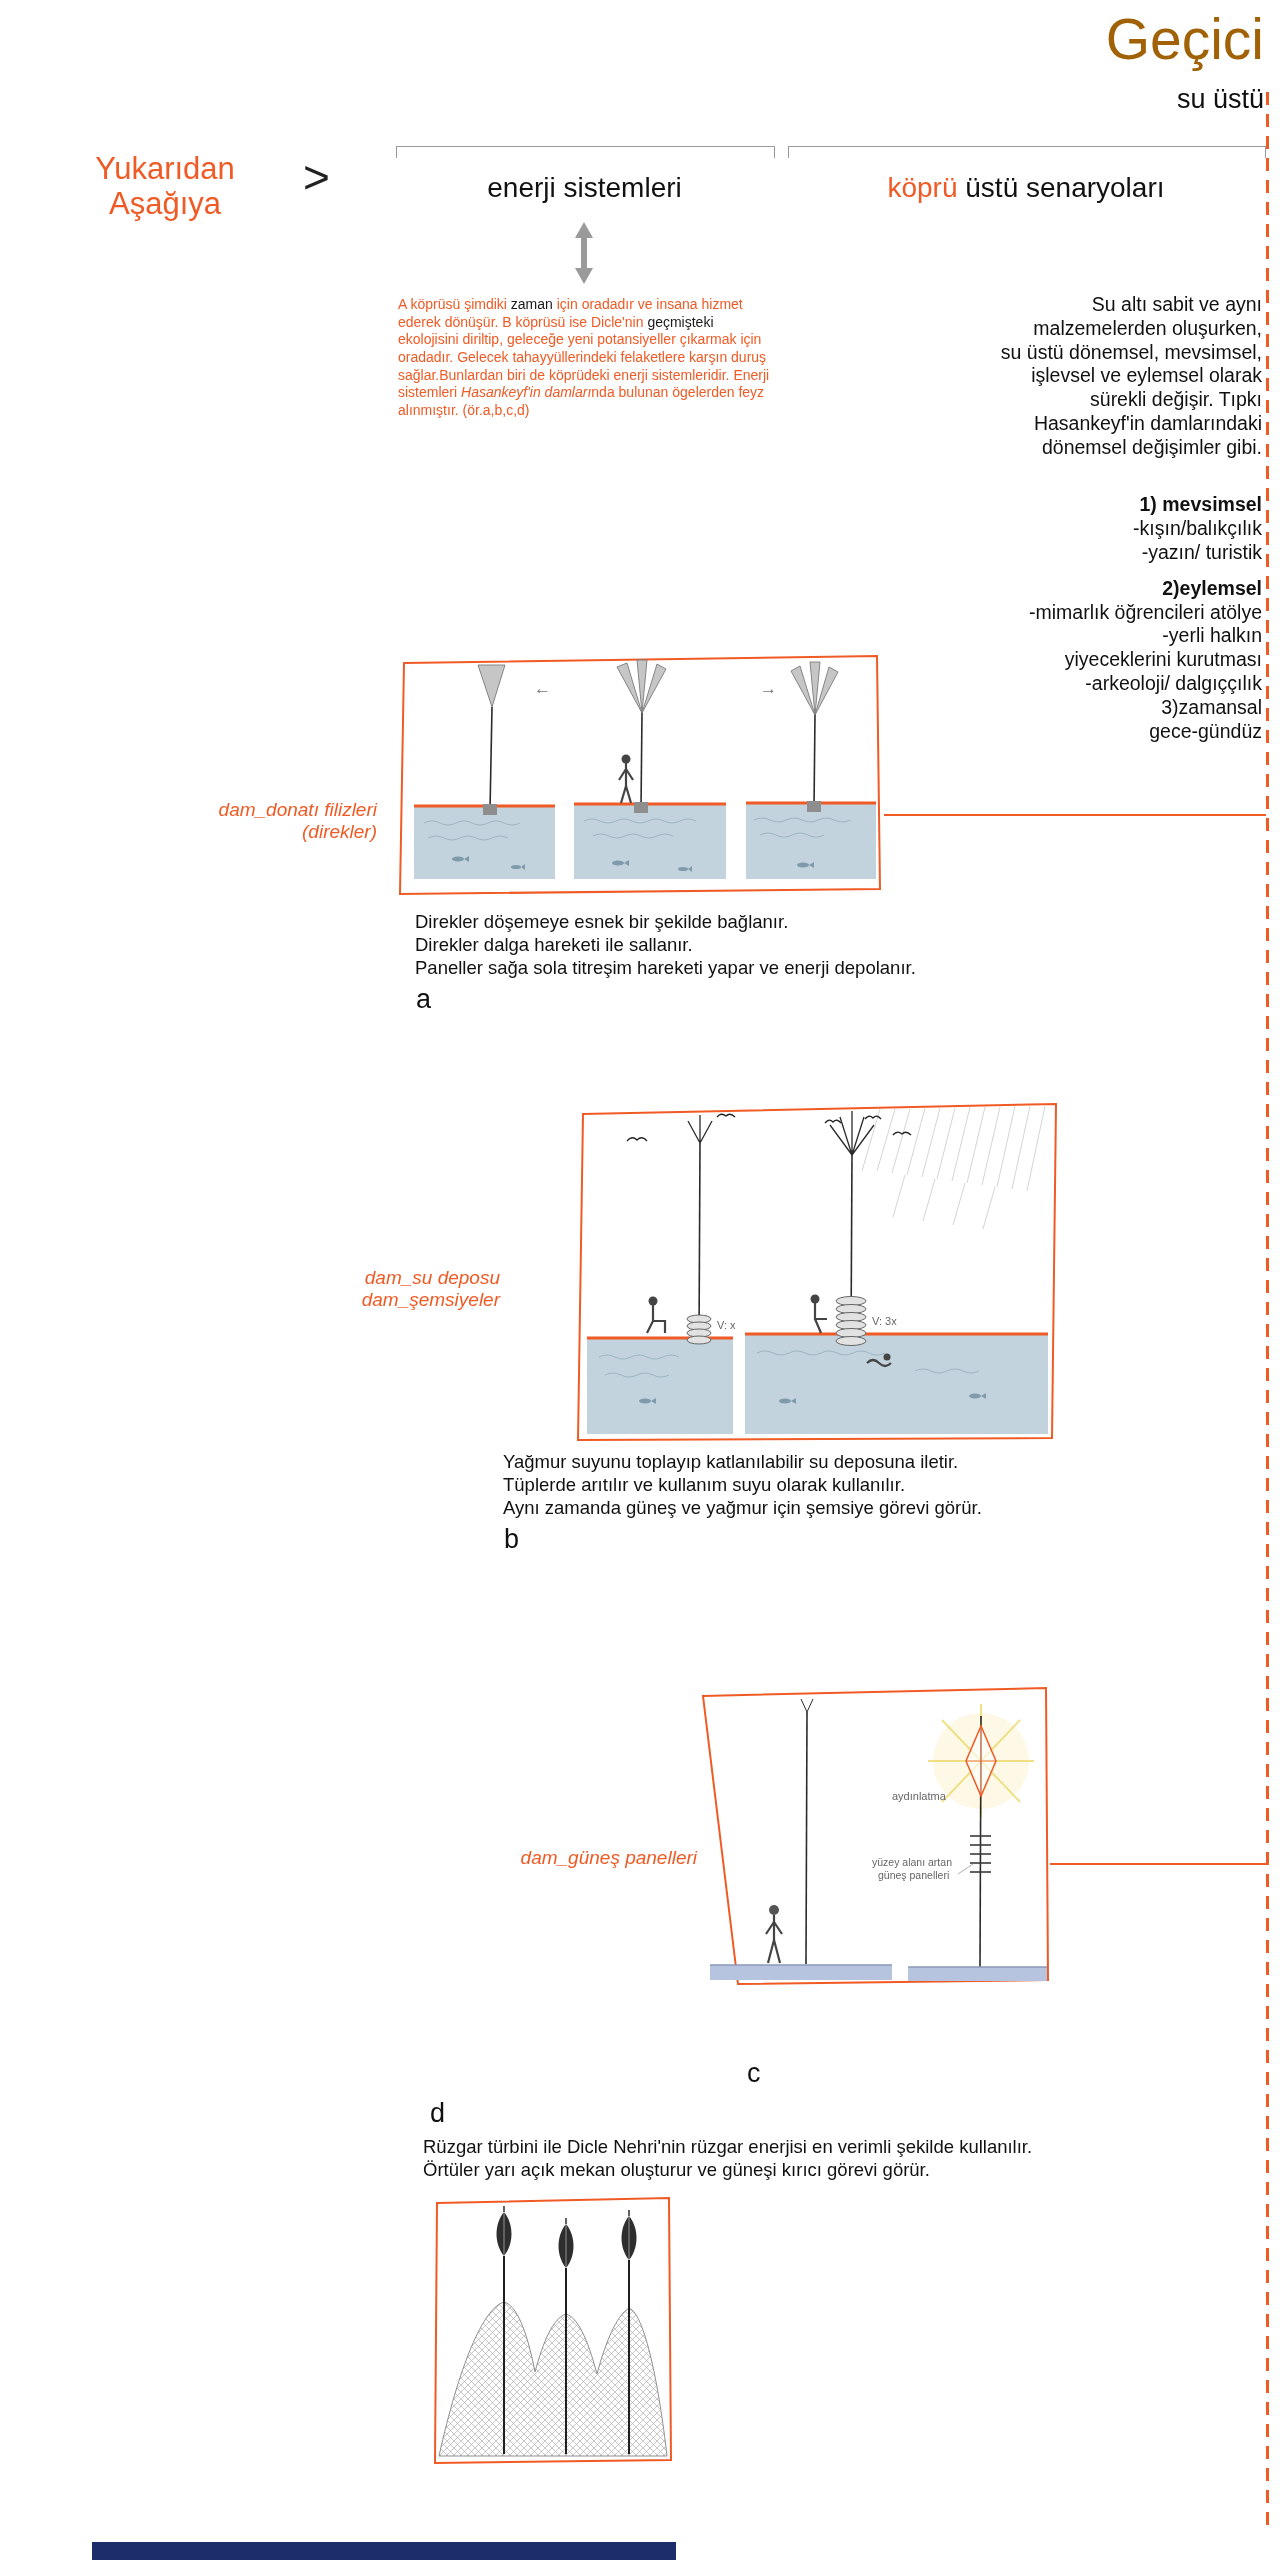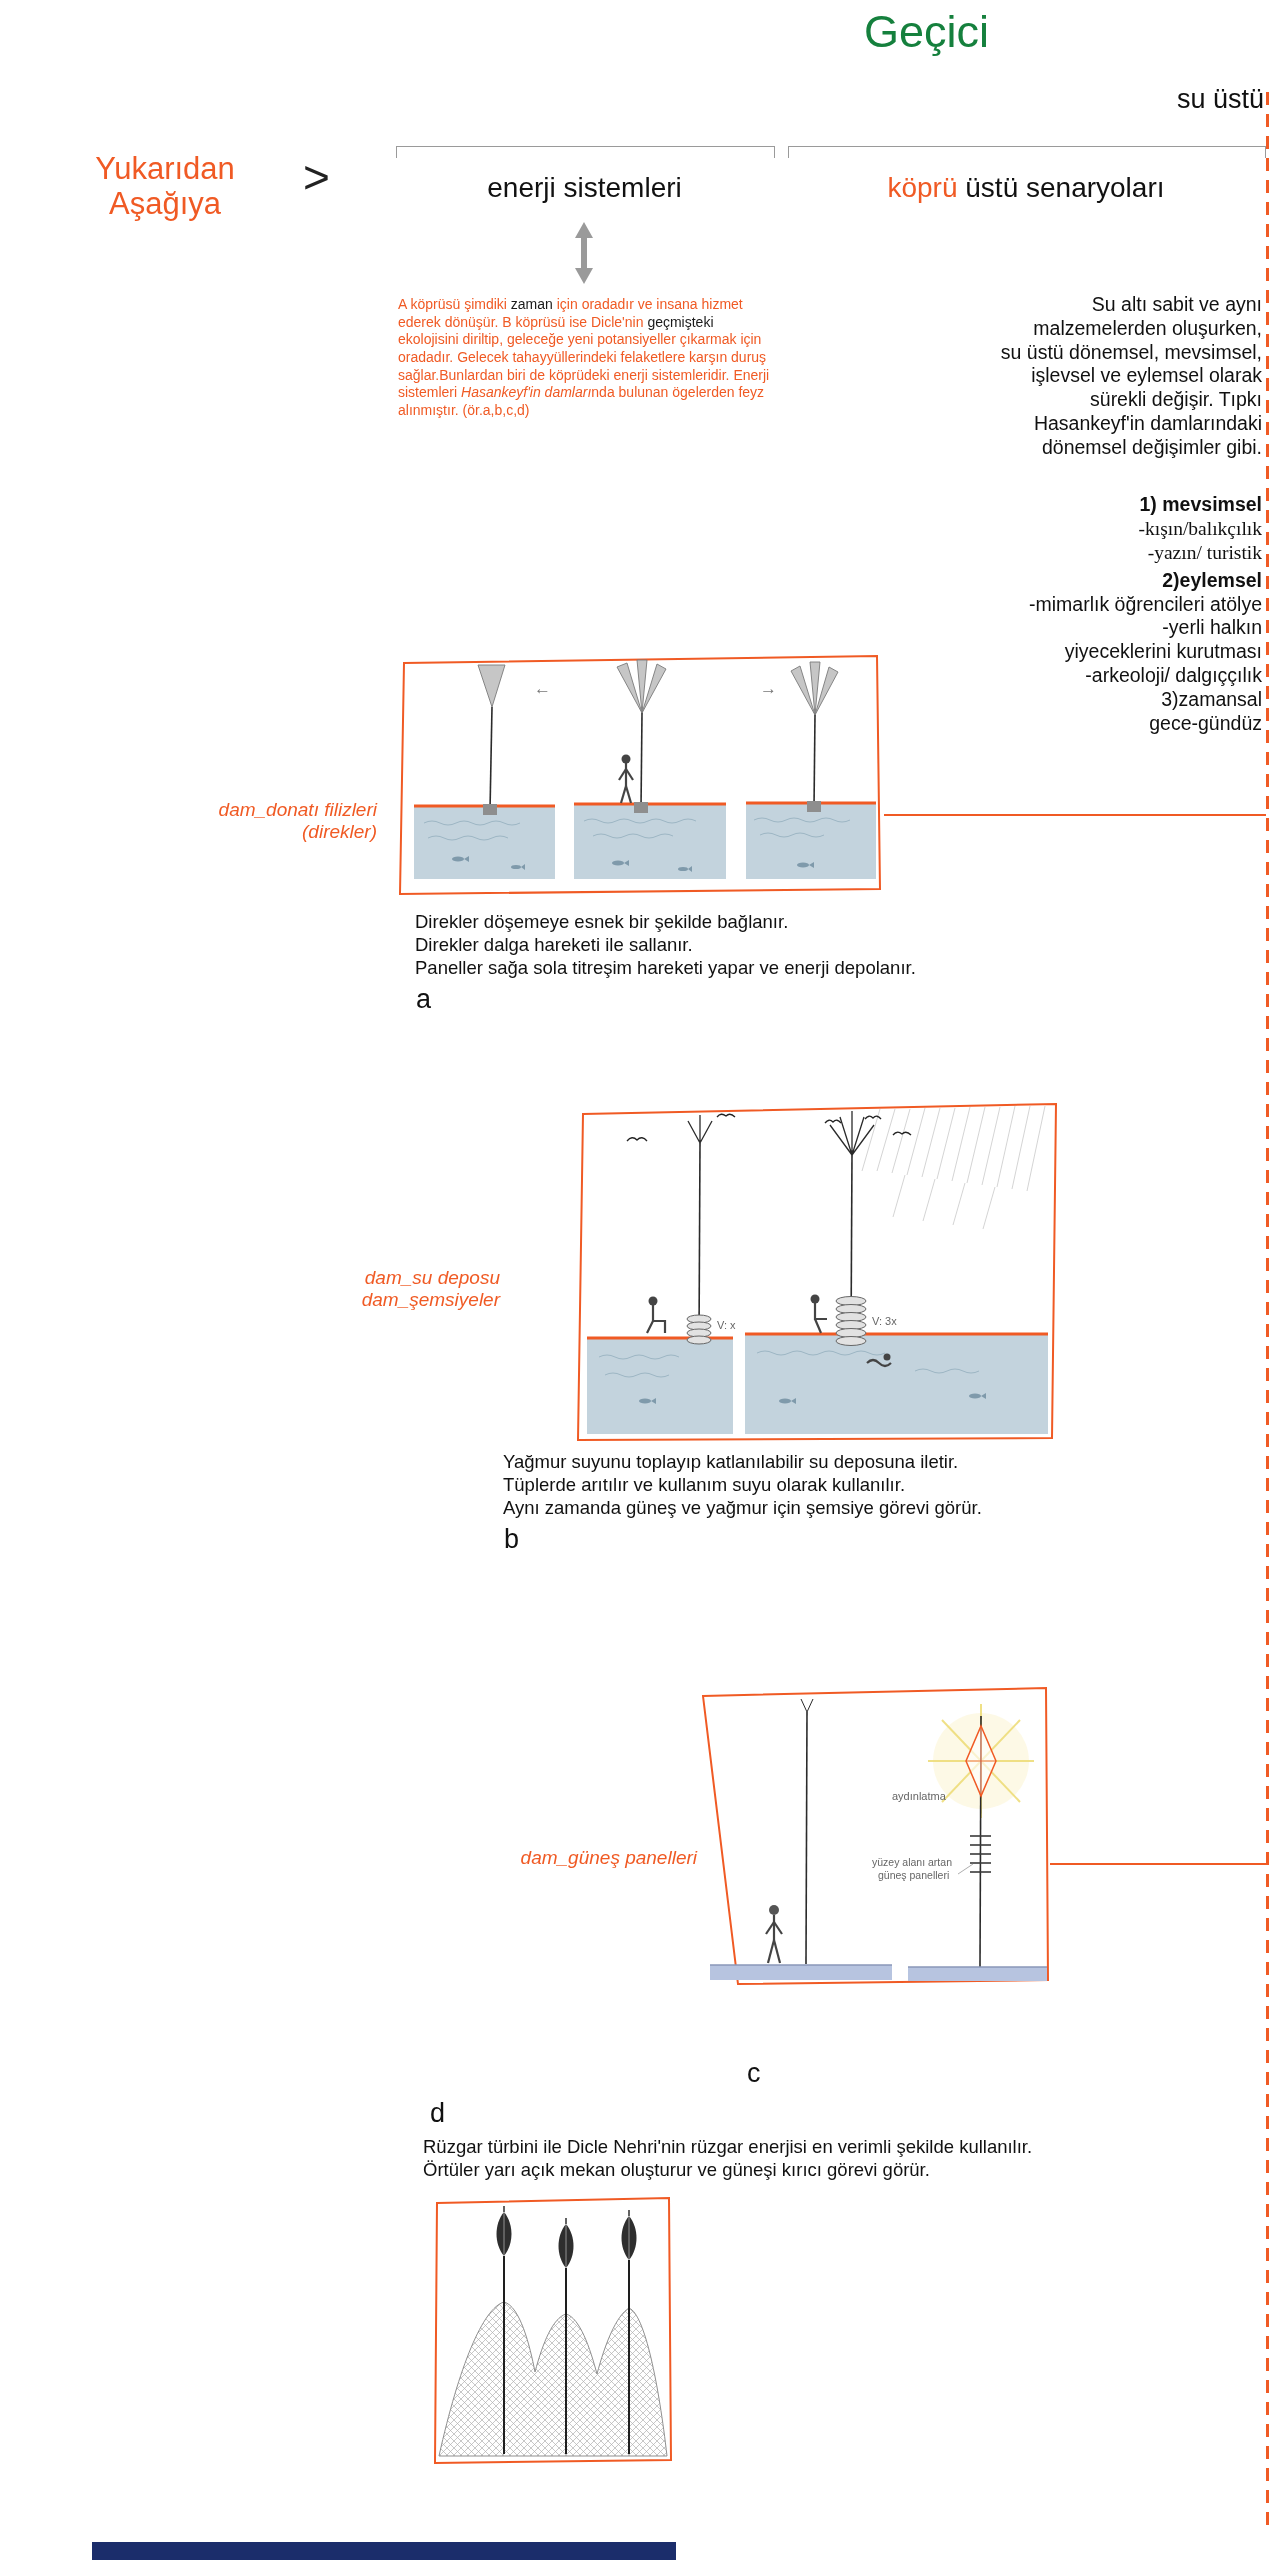--- a/index.html
+++ b/index.html
@@ -8,21 +8,21 @@
     --floor-blue:#b7c4e0;
     --navy-bar:#1b2d6b;
   }
   html,body{margin:0;padding:0;background:#fff;}
   body{font-family:"Liberation Sans", sans-serif; color:#1a1a1a;}
   #board{position:relative;width:1280px;height:2560px;background:#fff;overflow:hidden;}
   .abs{position:absolute;}
   .pre{white-space:pre-line;}
   .bold{font-weight:bold;}
   .orange{color:var(--accent-orange);}
-  .title{font-size:45px;letter-spacing:0px;color:#15803d;}
+  .title{font-size:57px;letter-spacing:0px;color:#a16207;text-align:right;}
   .subtitle{font-size:27px;color:#111;text-align:right;}
   .flow-label{font-size:31px;line-height:1.12;color:var(--accent-orange);text-align:center;}
   .chevron{font-size:46px;color:#222;}
   .bracket{border-top:1.5px solid #9a9a9a;border-left:1.5px solid #9a9a9a;border-right:1.5px solid #9a9a9a;height:11px;}
   .col-header{font-size:28px;text-align:center;color:#111;}
   .intro{width:372px;font-size:14px;line-height:1.26;color:var(--accent-orange);}
   .blk{color:#1a1a1a;}
   .ital{font-style:italic;}
   .scen{width:360px;text-align:right;font-size:19.5px;line-height:1.22;color:#111;}
   .side-label{font-style:italic;color:var(--accent-orange);font-size:19px;line-height:1.18;text-align:right;}
@@ -85,21 +85,21 @@
 
   <div class="abs scen" style="right:18px;top:293px;">
     <div class="pre" style="margin-bottom:34px;">Su altı sabit ve aynı
 malzemelerden oluşurken,
 su üstü dönemsel, mevsimsel,
 işlevsel ve eylemsel olarak
 sürekli değişir. Tıpkı
 Hasankeyf'in damlarındaki
 dönemsel değişimler gibi.</div>
     <div class="bold">1) mevsimsel</div>
-    <div class="pre" style="margin-bottom:4px;font-family:Liberation Serif, serif;">-kışın/balıkçılık
+    <div class="pre" style="margin-bottom:12px;">-kışın/balıkçılık
 -yazın/ turistik</div>
     <div class="bold">2)eylemsel</div>
     <div class="pre" style="">-mimarlık öğrencileri atölye
 -yerli halkın
 yiyeceklerini kurutması
 -arkeoloji/ dalgıççılık</div>
     <div>3)zamansal</div>
     <div class="pre">gece-gündüz</div>
   </div>
 

